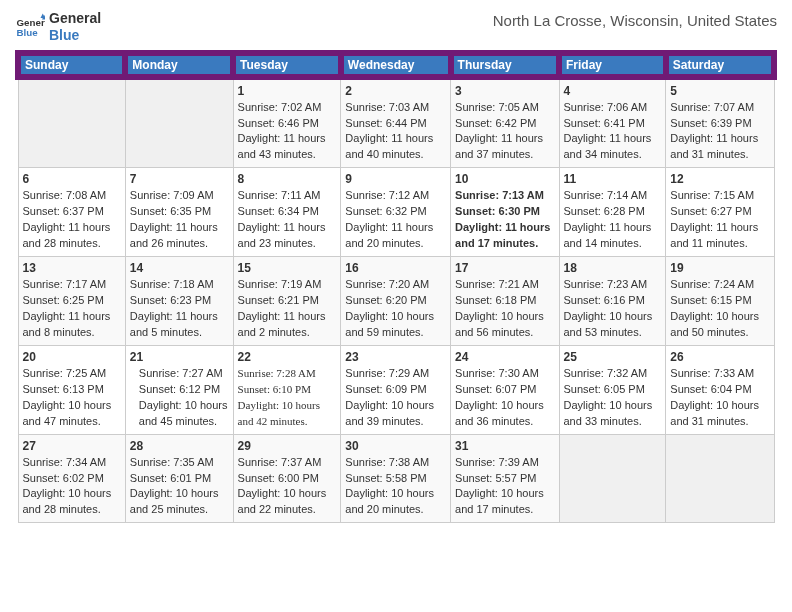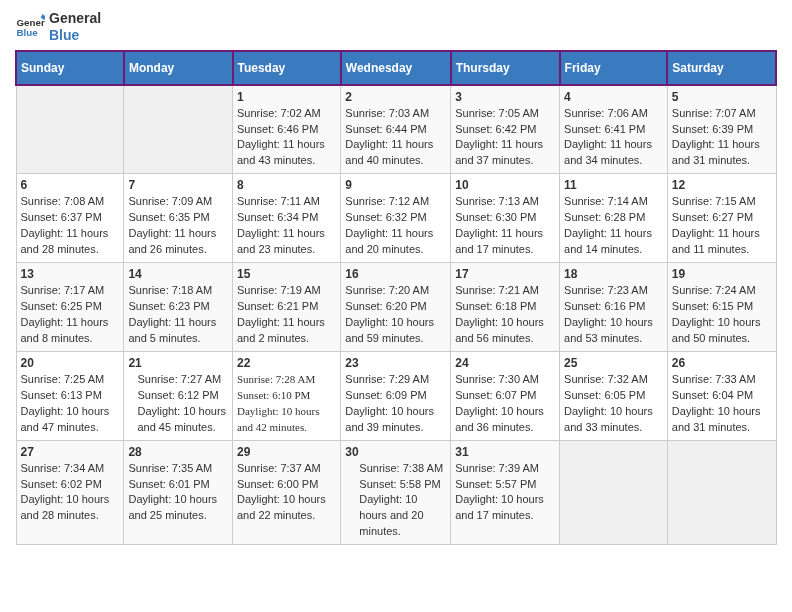--- a/index.html
+++ b/index.html
@@ -40,25 +40,25 @@
       margin-top: 2px;
     }
     table {
       width: 100%;
       border-collapse: collapse;
       font-size: 10.5px;
     }
     thead th {
       background-color: #3a7abf;
       color: #fff;
-      padding: 9px 4px;
+      padding: 2px 4px;
       text-align: left;
       font-size: 12px;
       font-weight: bold;
-      border: 2px solid #701a75;
+      border: 6px solid #701a75;
     }
     tbody td {
       border: 1px solid #ccc;
       vertical-align: top;
       padding: 4px 4px;
       width: 113px;
       height: 80px;
       background: #fff;
     }
     tbody tr:nth-child(odd) td {
@@ -90,20 +90,21 @@
       <text x="2" y="32" font-size="13" font-weight="bold" fill="#3a7abf" font-family="Arial">Blue</text>
       <polygon points="34,8 40,8 37,2" fill="#3a7abf"></polygon>
       <polygon points="36,10 42,10 39,4" fill="#3a7abf"></polygon>
     </svg>
     <div style="display:flex;flex-direction:column;justify-content:center;margin-left:2px;">
       <span style="font-size:14px;font-weight:bold;color:#333;line-height:1.2;">General</span>
       <span style="font-size:14px;font-weight:bold;color:#3a7abf;line-height:1.2;">Blue</span>
     </div>
   </div>
   <div class="title-block">
+    <div class="location-title">North La Crosse, Wisconsin, United States</div>
   </div>
 </div>
 
 <table>
   <thead>
     <tr id="header-row">
         <th>Sunday</th>
         <th>Monday</th>
         <th>Tuesday</th>
         <th>Wednesday</th>
@@ -167,21 +168,21 @@
 Daylight: 11 hours and 23 minutes.</div>
         </td>
         <td>
           <span class="day-num">9</span>
           <div class="day-info" style="white-space: pre-line;">Sunrise: 7:12 AM
 Sunset: 6:32 PM
 Daylight: 11 hours and 20 minutes.</div>
         </td>
         <td>
           <span class="day-num">10</span>
-          <div class="day-info" style="white-space: pre-line;">Sunrise: 7:13 AM
+          <div class="day-info" style="white-space: pre-line; font-weight: bold;">Sunrise: 7:13 AM
 Sunset: 6:30 PM
 Daylight: 11 hours and 17 minutes.</div>
         </td>
         <td>
           <span class="day-num">11</span>
           <div class="day-info" style="white-space: pre-line;">Sunrise: 7:14 AM
 Sunset: 6:28 PM
 Daylight: 11 hours and 14 minutes.</div>
         </td>
         <td>
@@ -293,21 +294,21 @@
 Daylight: 10 hours and 25 minutes.</div>
         </td>
         <td>
           <span class="day-num">29</span>
           <div class="day-info" style="white-space: pre-line;">Sunrise: 7:37 AM
 Sunset: 6:00 PM
 Daylight: 10 hours and 22 minutes.</div>
         </td>
         <td>
           <span class="day-num">30</span>
-          <div class="day-info" style="white-space: pre-line; margin-left: 14px;">Sunrise: 7:38 AM
+          <div class="day-info" style="white-space: pre-line;">Sunrise: 7:38 AM
 Sunset: 5:58 PM
 Daylight: 10 hours and 20 minutes.</div>
         </td>
         <td>
           <span class="day-num">31</span>
           <div class="day-info" style="white-space: pre-line;">Sunrise: 7:39 AM
 Sunset: 5:57 PM
 Daylight: 10 hours and 17 minutes.</div>
         </td>
         <td class="empty-cell"></td>

